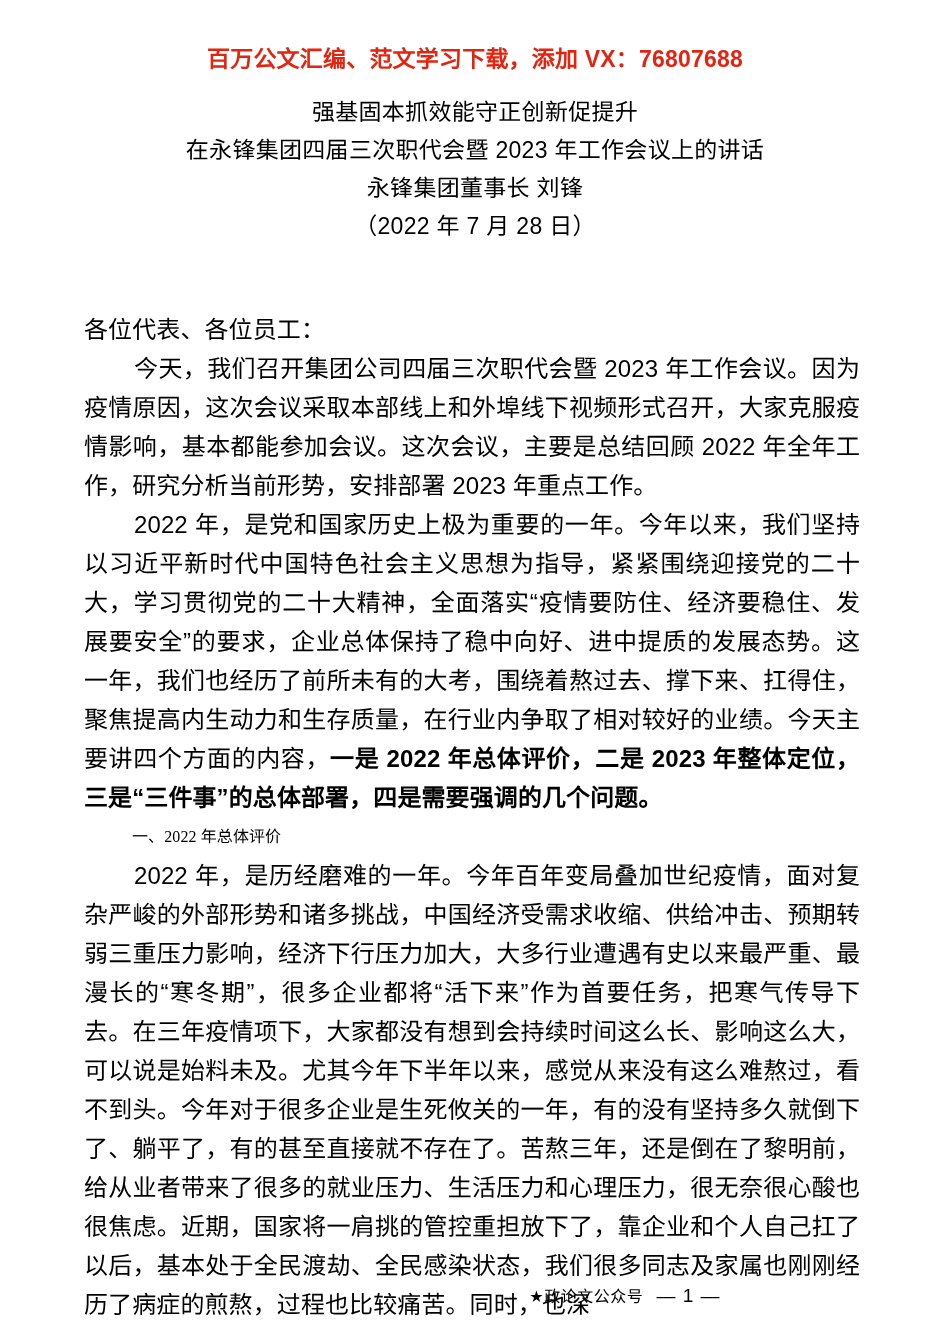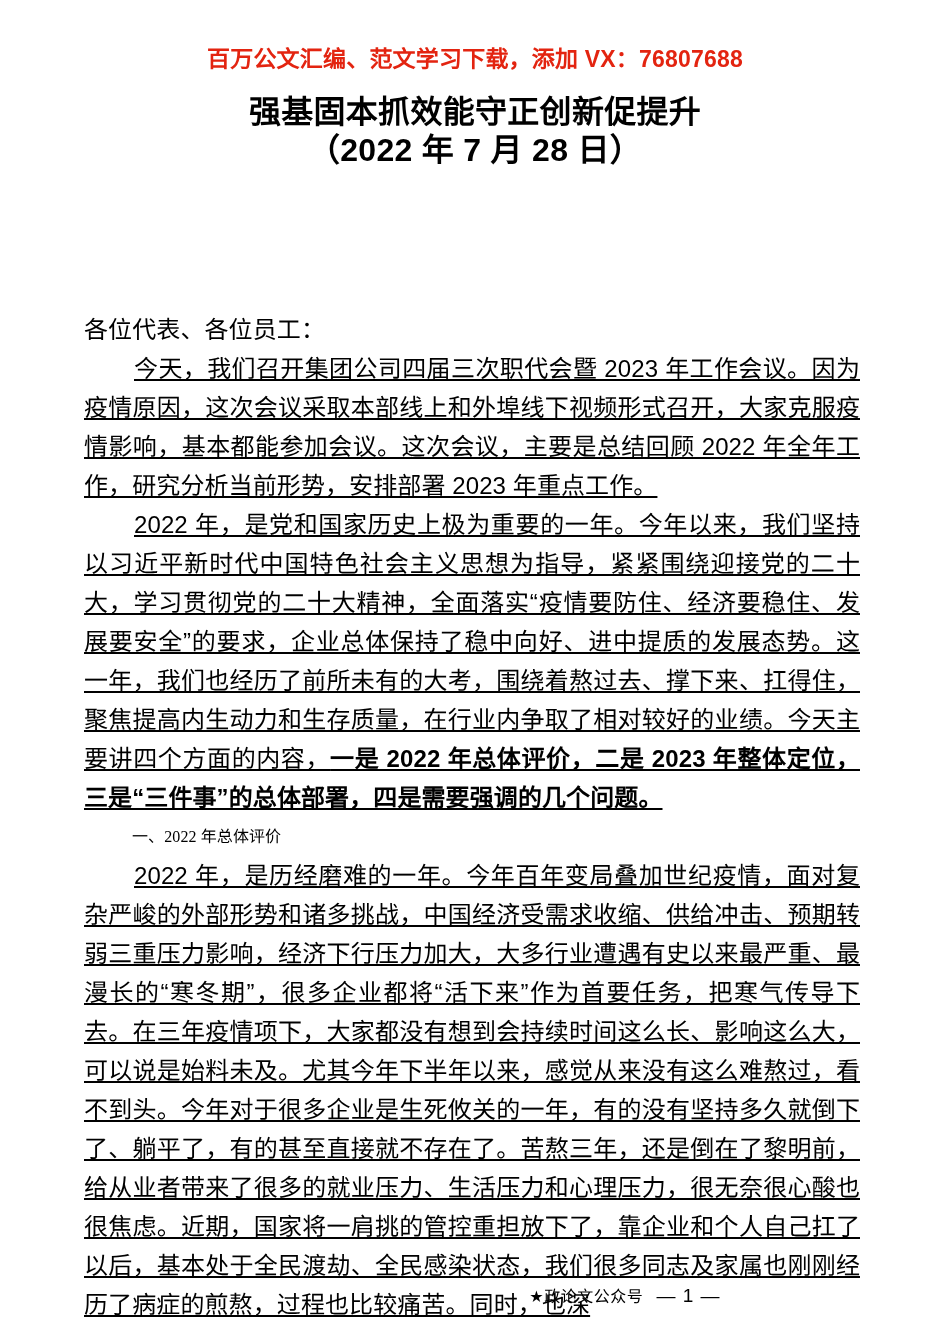--- a/index.html
+++ b/index.html
@@ -39,23 +39,23 @@
 
   
   .title-block {
     position: absolute;
     top: 93px;
     left: 0;
     width: 950px;
     text-align: center;
   }
   .title-line {
-    font-size: 32px;
+    font-size: 23px;
     line-height: 38px;
-    font-weight: 700;
+    font-weight: 400;
     letter-spacing: 0.3px;
     white-space: nowrap;
   }
 
   
   .body-area {
     position: absolute;
     top: 310px;
     left: 84px;
     width: 776px;
@@ -65,21 +65,20 @@
     margin: 0;
     font-size: 24px;
     line-height: 39px;
     text-align: justify;
     text-justify: inter-ideograph;
     letter-spacing: 0.1px;
     text-indent: 0;
   }
   p.indent {
     text-indent: 50px;
-    text-decoration: underline;
   }
   p.heading {
     margin: 0;
     font-size: 16px;
     line-height: 39px;
     text-indent: 48px;
     letter-spacing: 0.1px;
     font-family: Liberation Serif, serif;
   }
   .bold {
@@ -112,20 +111,22 @@
 </style>
 </head>
 <body>
 
 <div class="page">
 
   <div class="promo">百万公文汇编、范文学习下载，添加 VX：76807688</div>
 
   <div class="title-block">
     <div class="title-line">强基固本抓效能守正创新促提升</div>
+    <div class="title-line">在永锋集团四届三次职代会暨 2023 年工作会议上的讲话</div>
+    <div class="title-line">永锋集团董事长  刘锋</div>
     <div class="title-line">（2022 年 7 月 28 日）</div>
   </div>
 
   <div class="body-area">
 
     <p class="para">各位代表、各位员工：</p>
 
     <p class="para indent">今天，我们召开集团公司四届三次职代会暨 2023 年工作会议。因为疫情原因，这次会议采取本部线上和外埠线下视频形式召开，大家克服疫情影响，基本都能参加会议。这次会议，主要是总结回顾 2022 年全年工作，研究分析当前形势，安排部署 2023 年重点工作。</p>
 
     <p class="para indent"><span>2022 年，是党和国家历史上极为重要的一年。今年以来，我们坚持以习近平新时代中国特色社会主义思想为指导，紧紧围绕迎接党的二十大，学习贯彻党的二十大精神，全面落实“疫情要防住、经济要稳住、发展要安全”的要求，企业总体保持了稳中向好、进中提质的发展态势。这一年，我们也经历了前所未有的大考，围绕着熬过去、撑下来、扛得住，聚焦提高内生动力和生存质量，在行业内争取了相对较好的业绩。今天主要讲四个方面的内容，</span><span class="bold">一是 2022 年总体评价，二是 2023 年整体定位，三是“三件事”的总体部署，四是需要强调的几个问题。</span></p>

